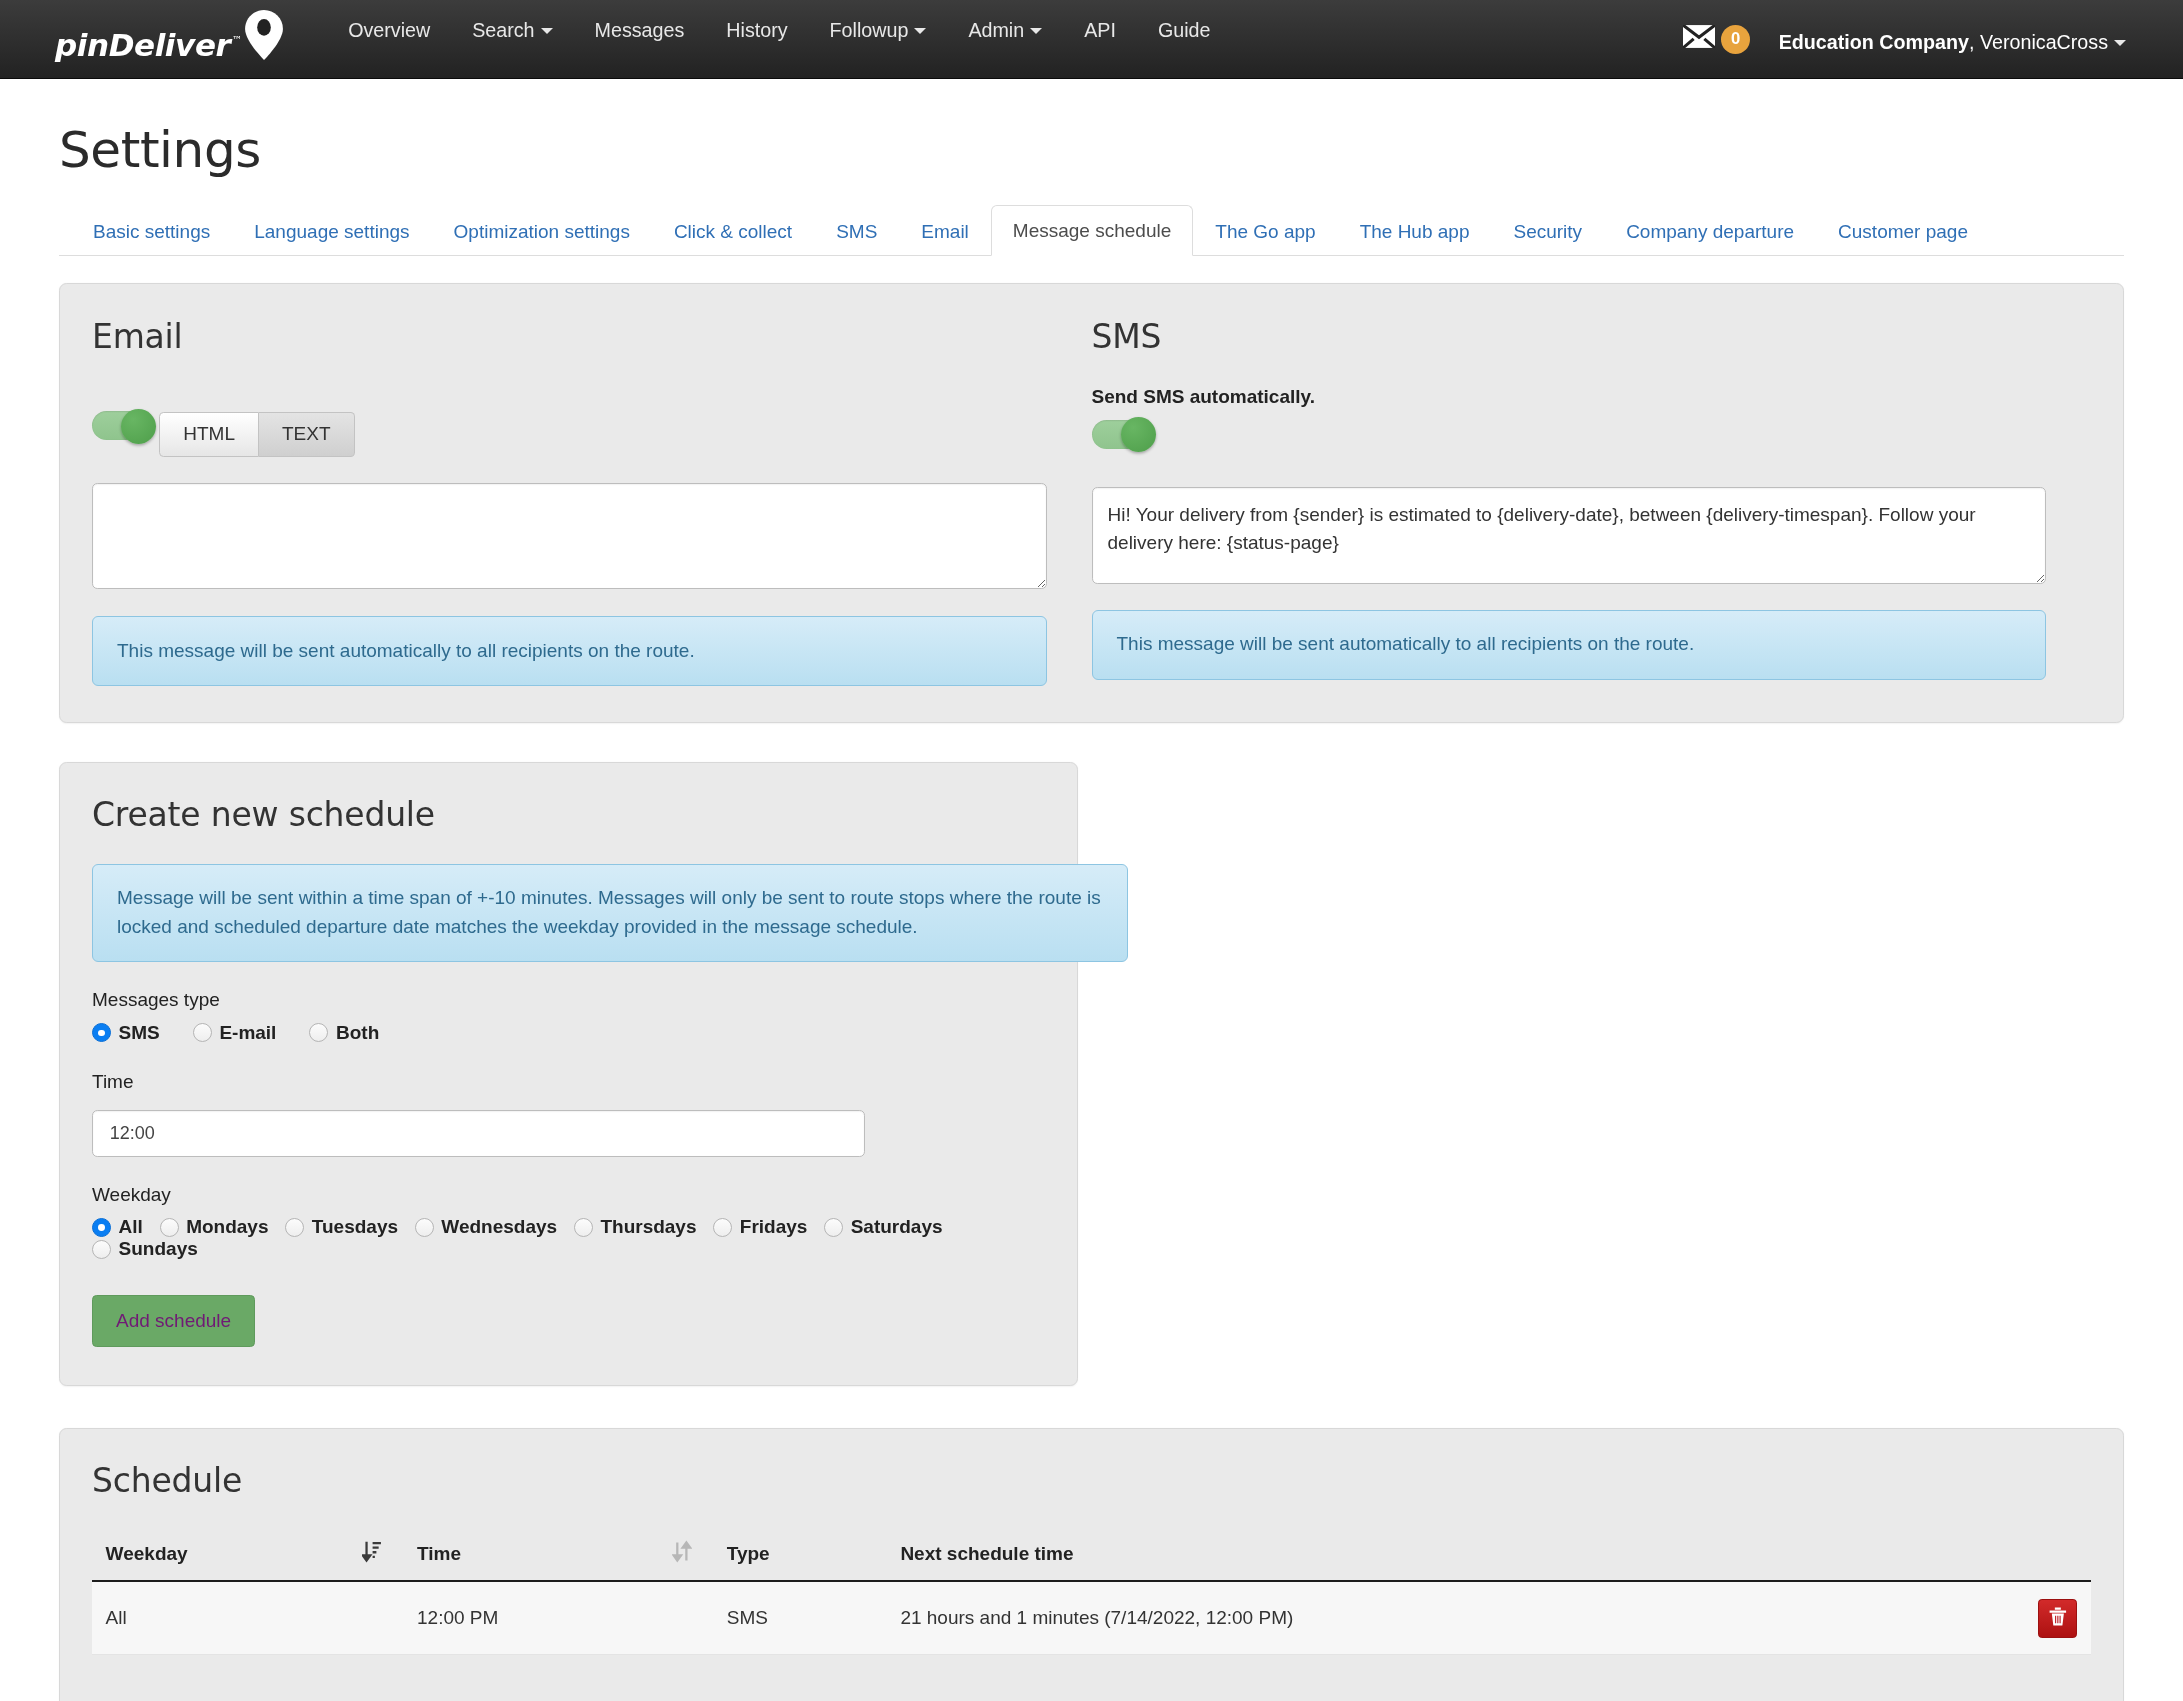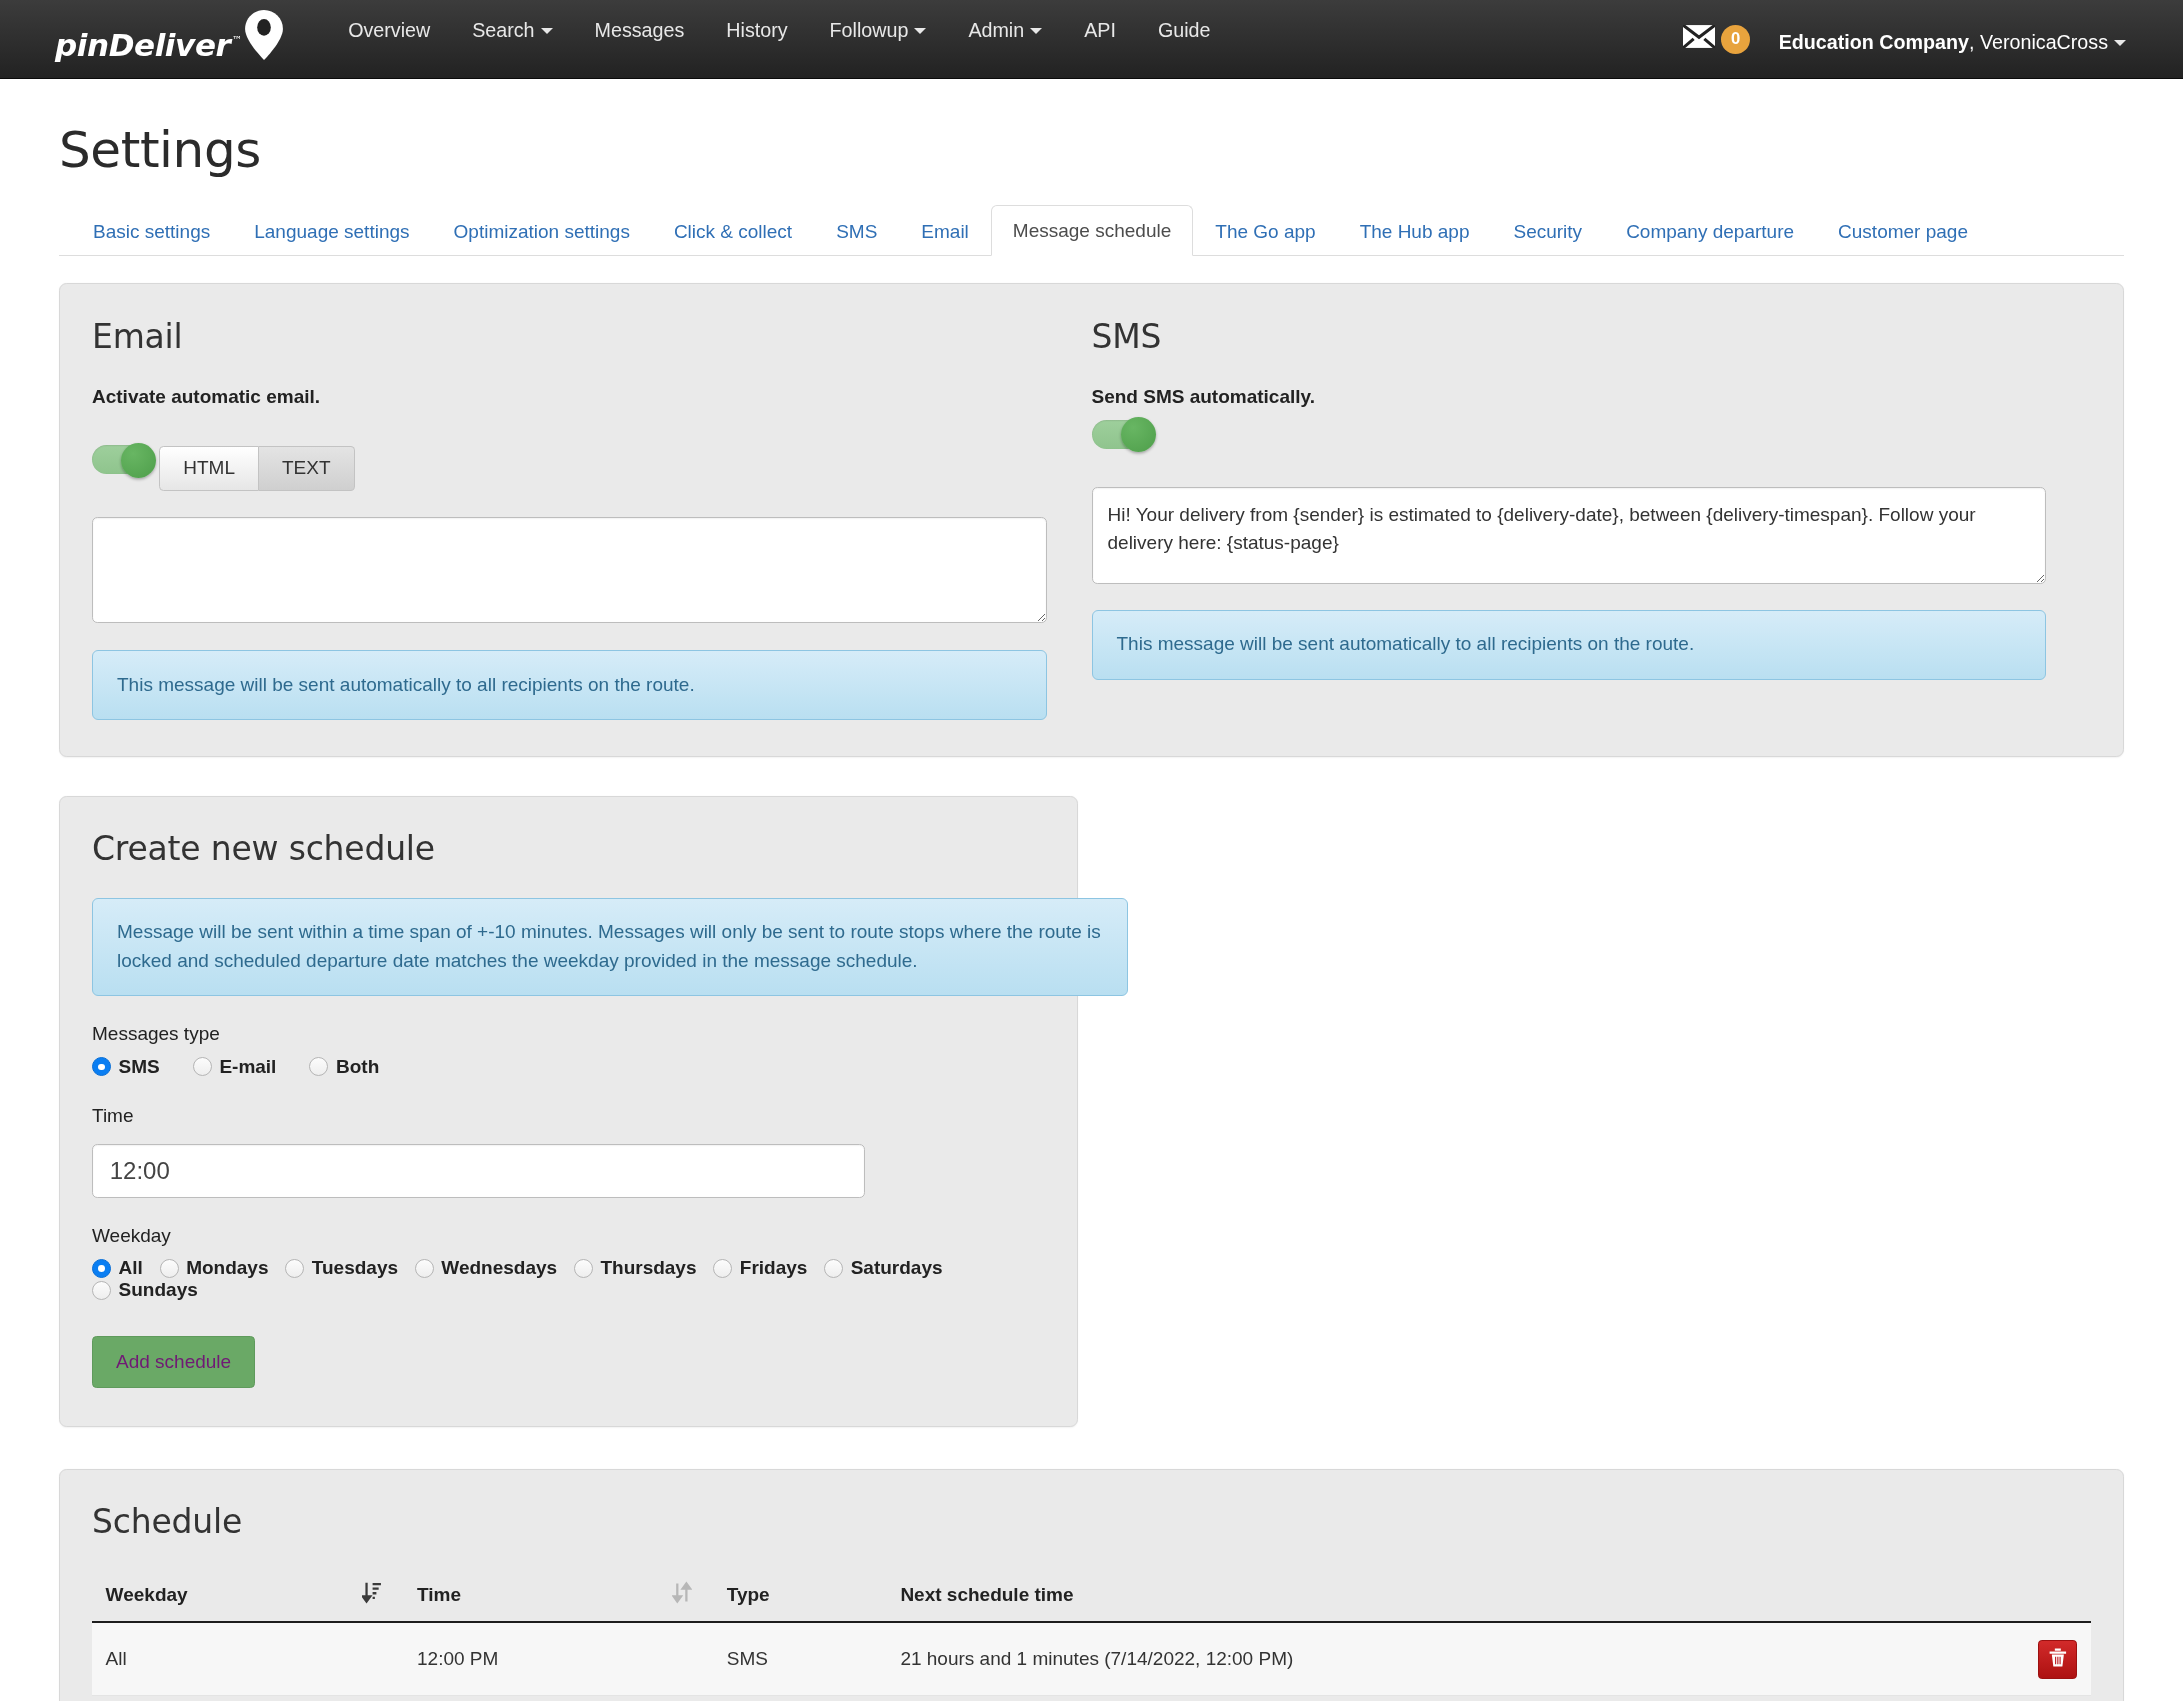--- a/index.html
+++ b/index.html
@@ -297,21 +297,21 @@
     background: #ffffff;
   }
 
   input.txt {
     display: block;
     width: 773px;
     border: 0.8px solid #bdbdbd;
     border-radius: 5.3px;
     background: #ffffff;
     font-family: "Liberation Sans", sans-serif;
-    font-size: 24px;
+    font-size: 18px;
     color: #444444;
     padding: 12px 16.7px;
     box-shadow: inset 0 0.8px 1.5px rgba(0,0,0,0.07);
     outline: none;
     margin-top: 17px;
   }
 
   .btn-green {
     margin-top: 35px;
     background: #6aa966;
@@ -445,21 +445,20 @@
     <a class="tab">Customer page</a>
   </div>
 
   
   <div class="row-top">
     <div class="panel panel-big">
       <div class="half">
 
         <div class="half-col">
           <h2 class="panel-title">Email</h2>
-          <span class="strong-label">Activate automatic email.</span>
           <div class="toggle"><span class="knob"></span></div>
 
           <div class="btn-group">
             <button class="btn-tog">HTML</button>
             <button class="btn-tog">TEXT</button>
           </div>
 
           <textarea class="ta" rows="4" style="margin-top: 26px; height: 106px;"></textarea>
 
           <div class="alert-info" style="margin-top:27px;">This message will be sent automatically to all recipients on the route.</div>

